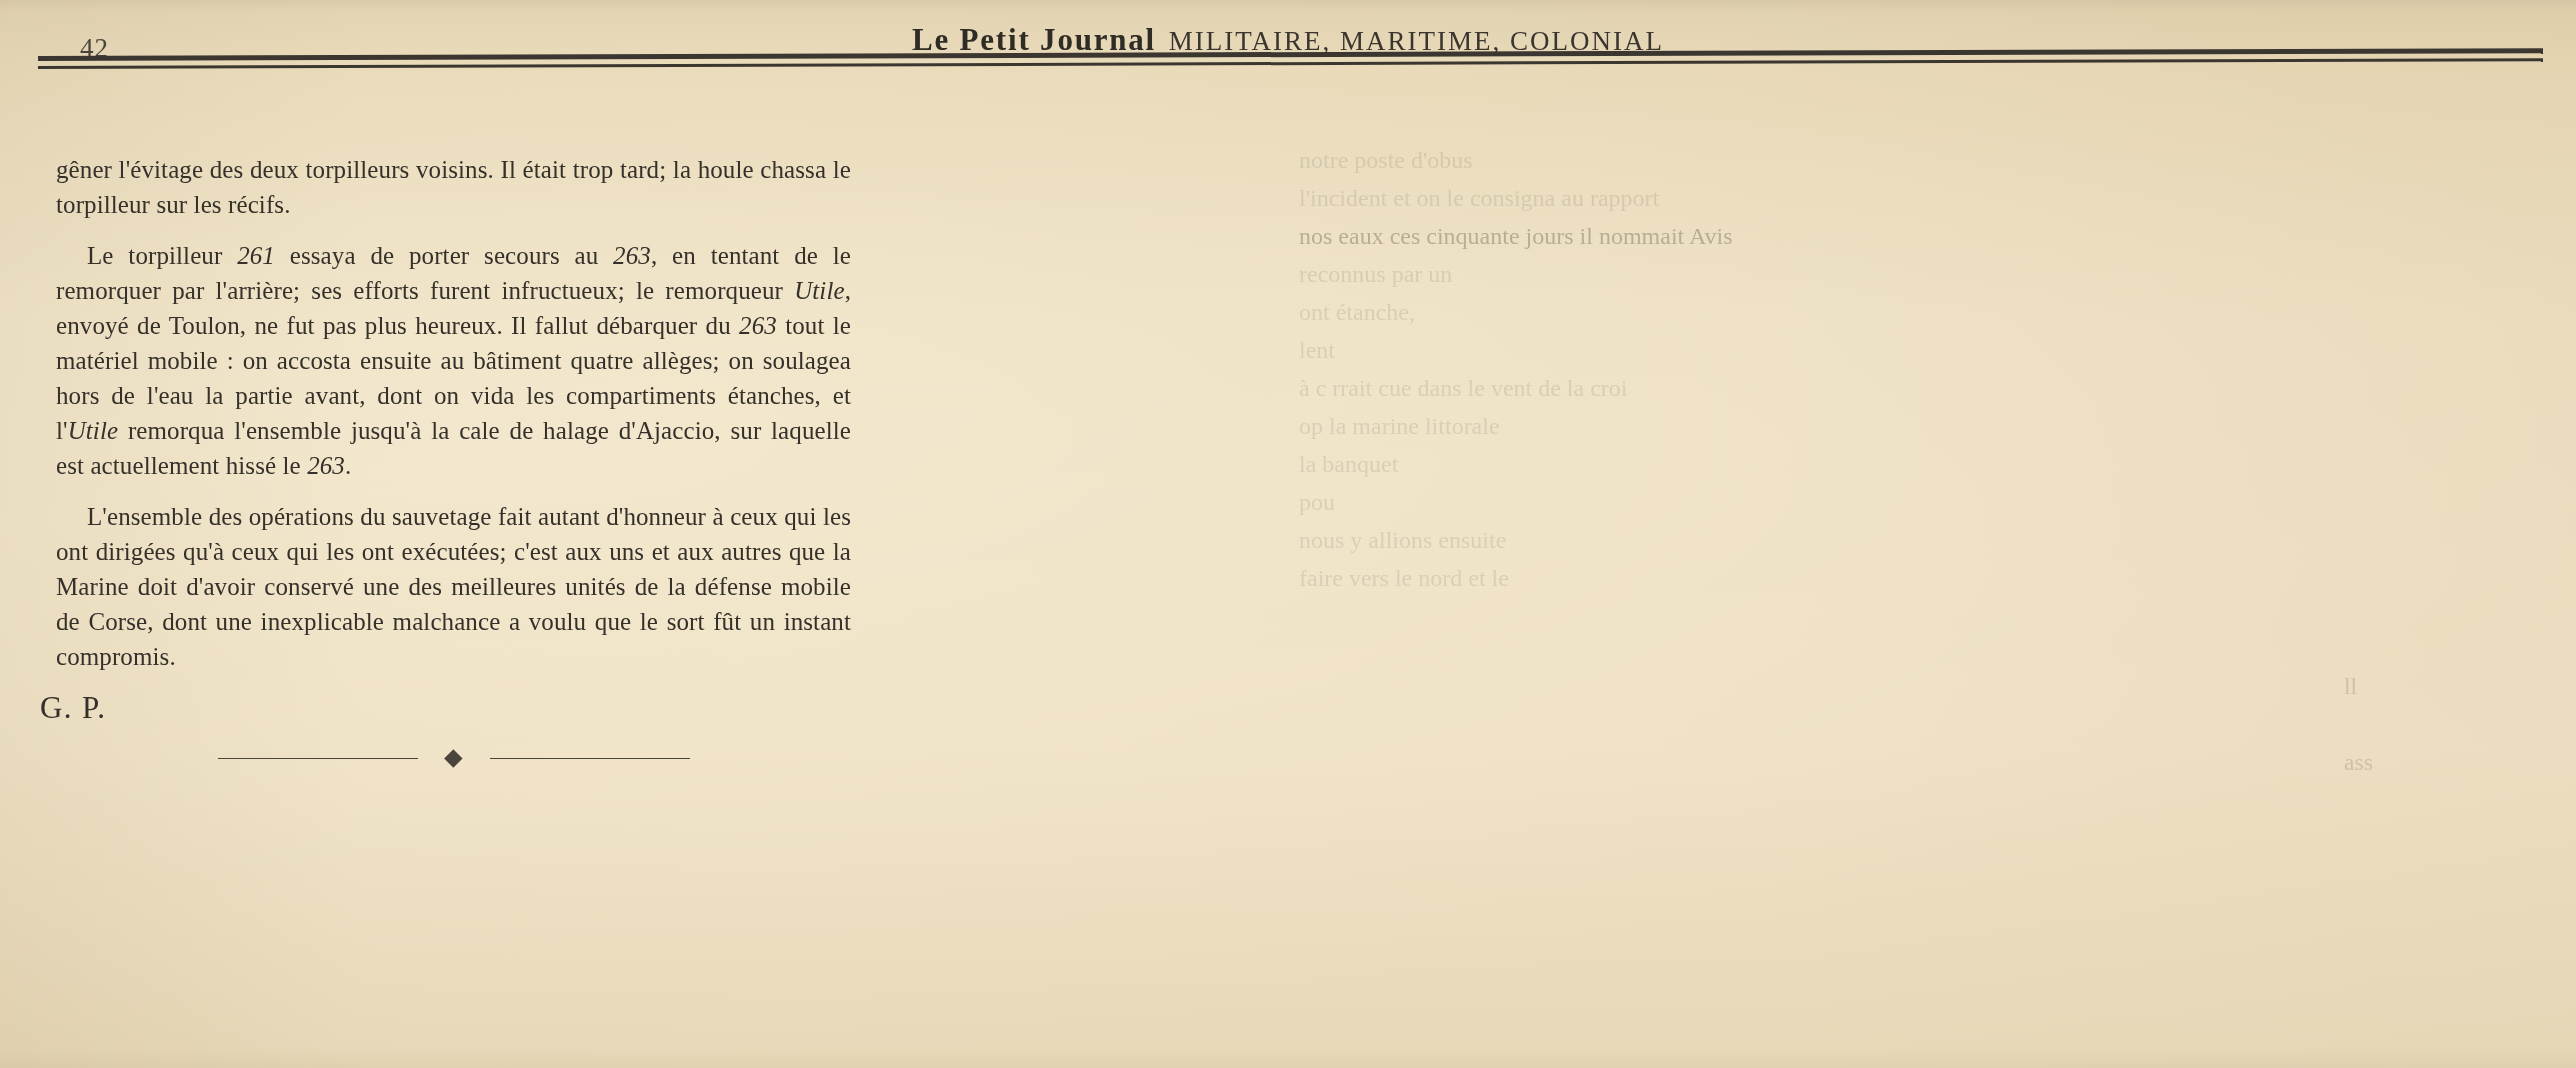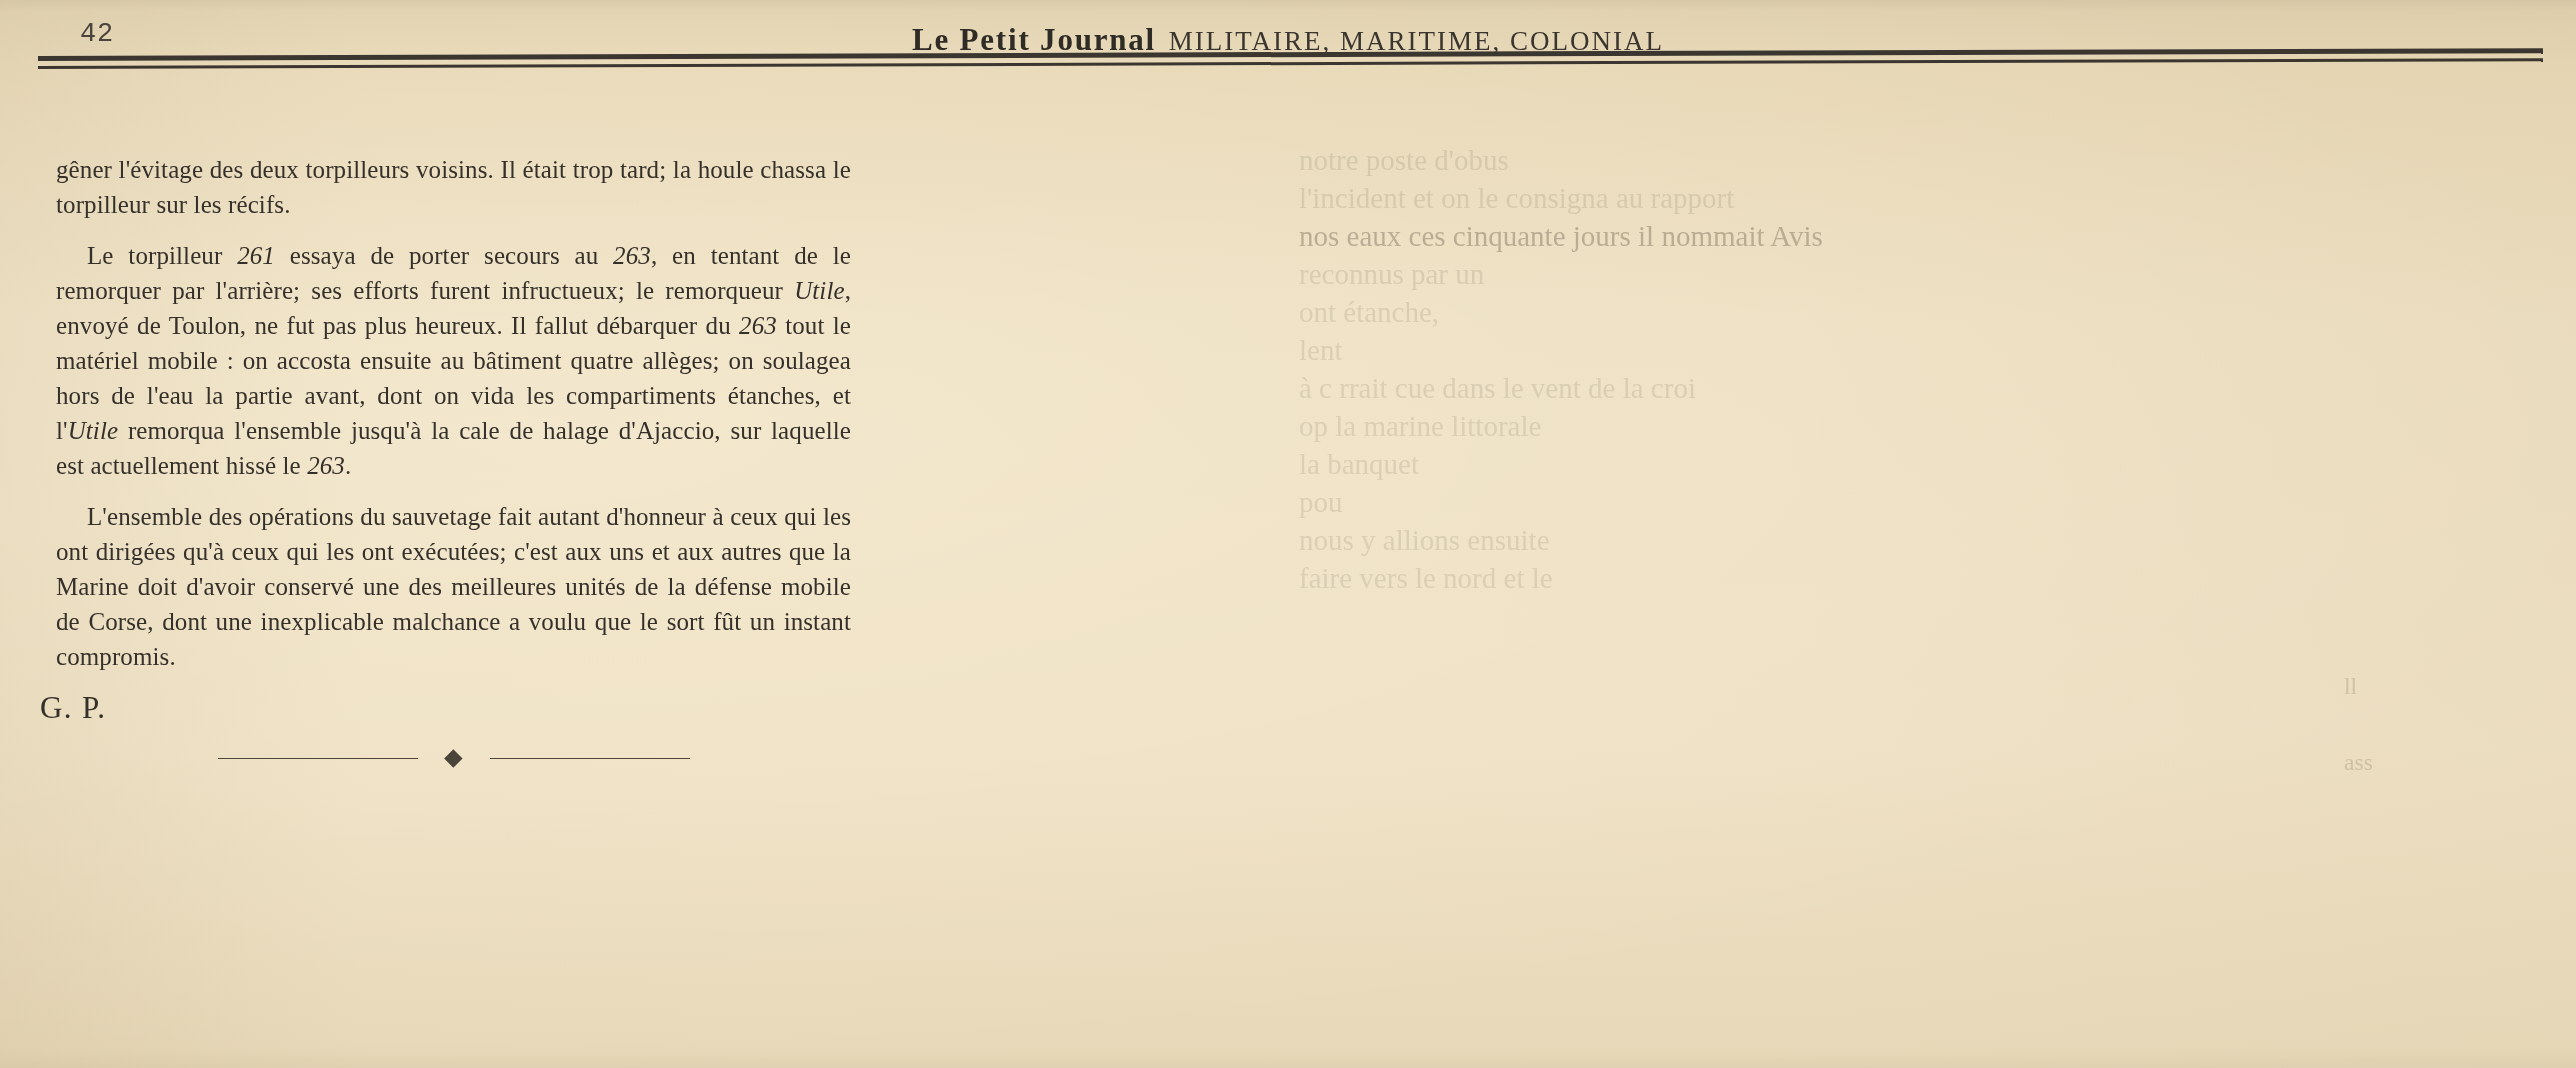--- a/index.html
+++ b/index.html
@@ -39,22 +39,22 @@
   
   .masthead {
     position: absolute;
     left: 0; right: 0;
     top: 16.4px;
     height: 42px;
   }
   .folio {
     position: absolute;
     left: 80px;
-    top: 3px;
-    font-family: Liberation Mono, monospace;
+    top: 17px;
+    font-family: Liberation Serif, serif;
     font-size: 27px;
     letter-spacing: 0.9px;
     color: #4a443c;
     text-align: center;
   }
   .masthead-center {
     position: absolute;
     left: 50%;
     top: 6px;
     transform: translateX(-50%);
@@ -168,21 +168,21 @@
   }
 
   
   .col-right {
     position: absolute;
     left: 1299px;
     top: 141px;
     width: 1208px;
     color: rgba(90,80,62,0.22);
     font-family: "Liberation Serif", serif;
-    font-size: 29px;
+    font-size: 24px;
     line-height: 38px;
     text-align: justify;
     filter: blur(0.5px);
     pointer-events: none;
   }
   .col-right p { margin: 0; }
   .ghost-strong { color: rgba(80,70,54,0.33); }
   .ghost-faint { color: rgba(95,85,66,0.15); }
   .ghost-right-edge {
     position: absolute;

